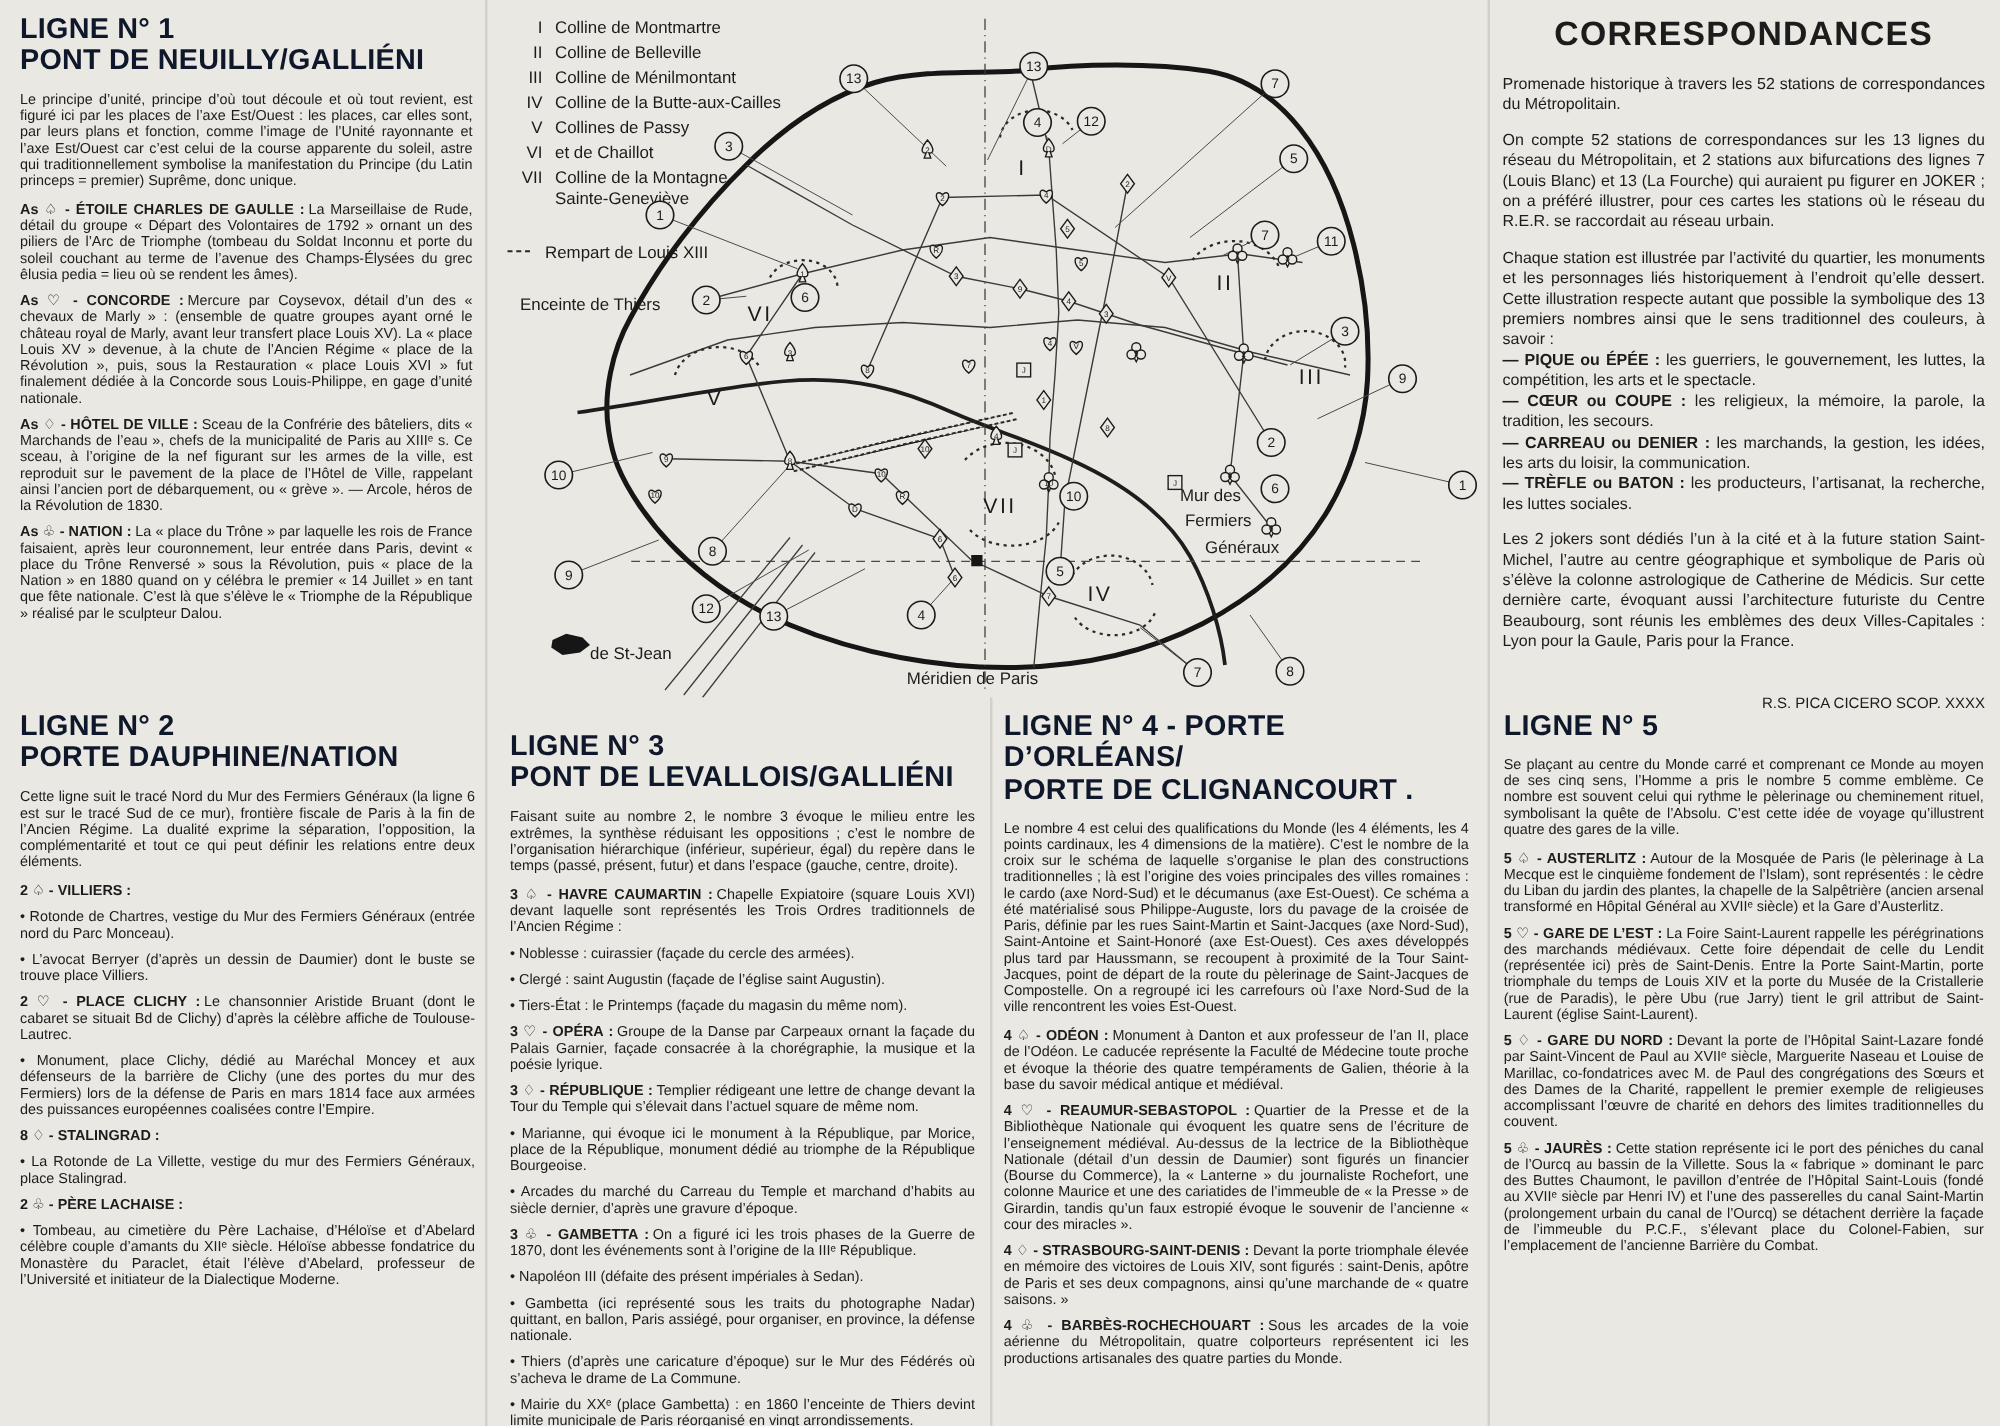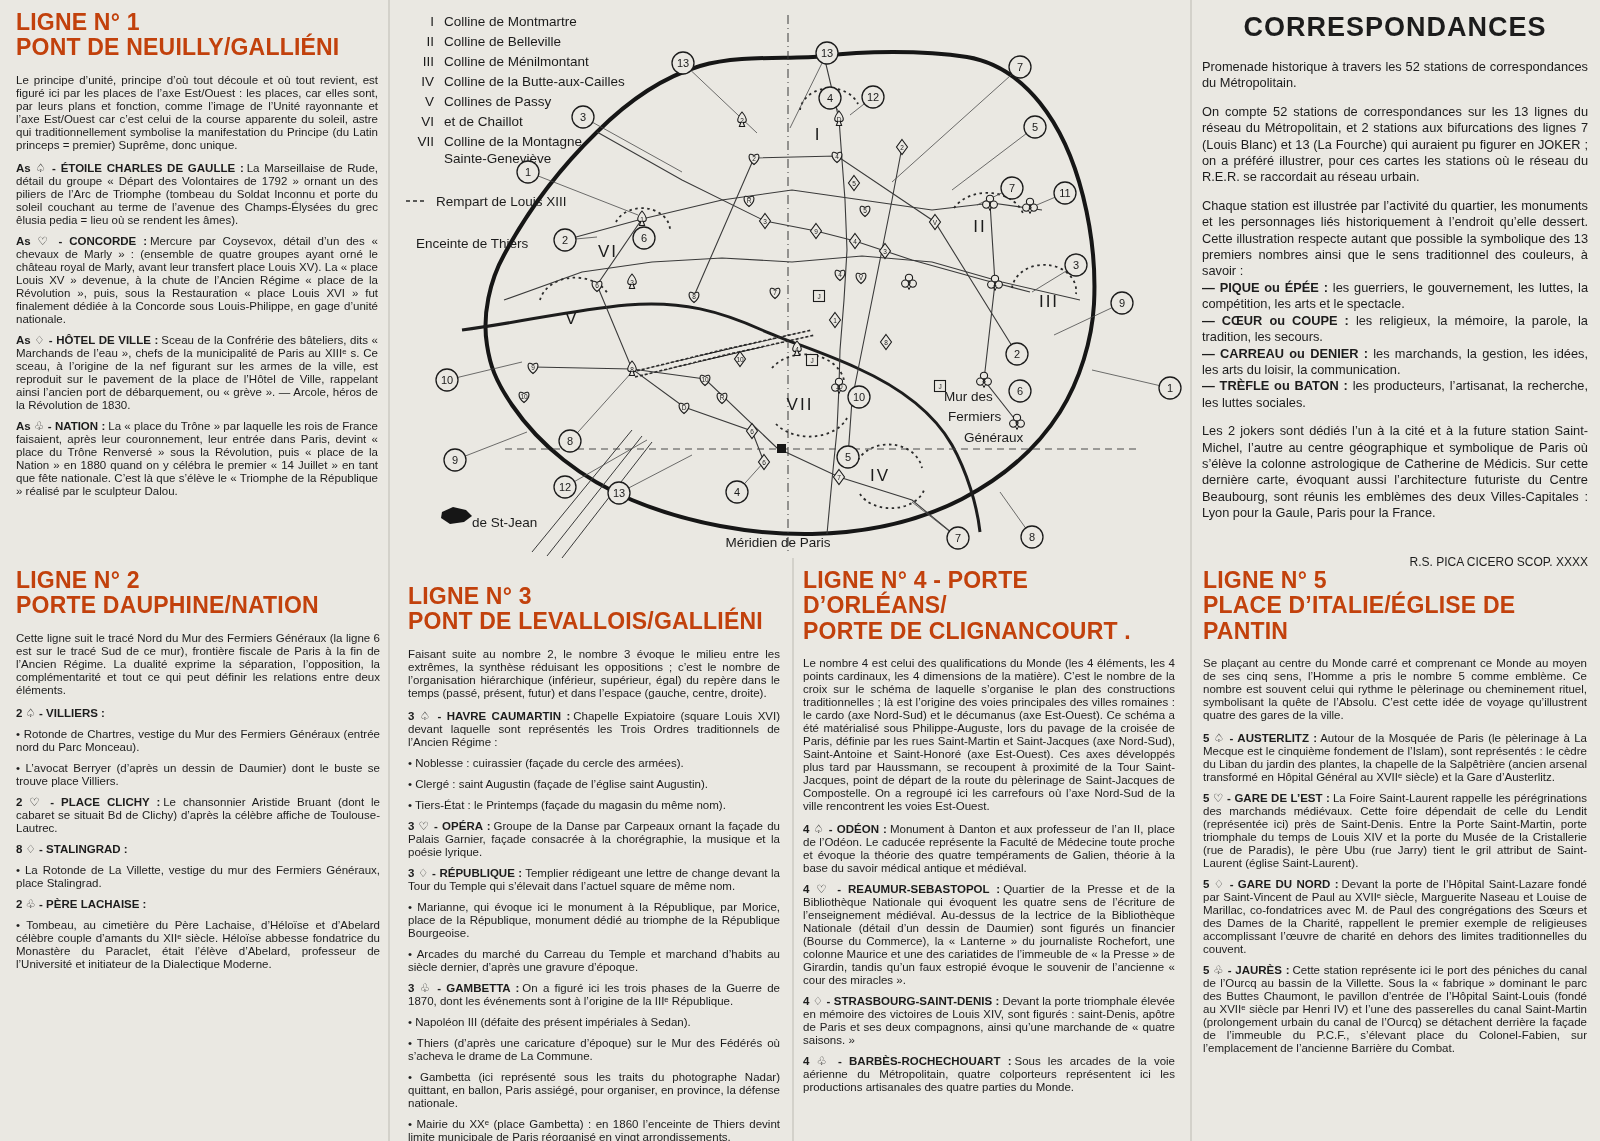--- a/index.html
+++ b/index.html
@@ -5,21 +5,21 @@
   html,body{margin:0;padding:0;}
   body{
     width:1600px;height:1141px;position:relative;overflow:hidden;
     background:#eae8e2;color:#1c1c1c;
     font-family:"Liberation Sans","DejaVu Sans",sans-serif;
   }
   .crease{position:absolute;top:0;bottom:0;width:2px;background:rgba(110,105,95,.18);}
   .sec{position:absolute;}
   .sec h2{
     font-size:23px;line-height:1.1;letter-spacing:.2px;margin:0 0 13px;
-    font-weight:bold;color:#c2410c;
+    font-weight:bold;color:#0f172a;
   }
   .sec p{margin:0 0 10px;font-size:11.5px;line-height:13px;text-align:justify;}
   .sec p.bullet{margin:0 0 8px;}
   .sec p.entry{margin:4px 0 8px;}
   .sec b.elabel{margin-right:3px;}
   
   .corr h1{font-size:27px;letter-spacing:1px;text-align:center;margin:2px 0 16px;font-weight:bold;}
   .corr p{font-size:12.8px;line-height:16.4px;margin:0 0 12px;}
   .corr p.suitline{margin:0;}
   .corr p.afterlist{margin-top:12px;}
@@ -328,53 +328,54 @@
   <p class="credit">R.S. PICA CICERO SCOP. XXXX</p>
 </section>
 
 <section class="sec" style="left:16px;top:568px;width:364px;">
   <h2><span>LIGNE N° 2</span><br><span>PORTE DAUPHINE/NATION</span></h2>
   <p>Cette ligne suit le tracé Nord du Mur des Fermiers Généraux (la ligne 6 est sur le tracé Sud de ce mur), frontière fiscale de Paris à la fin de l’Ancien Régime. La dualité exprime la séparation, l’opposition, la complémentarité et tout ce qui peut définir les relations entre deux éléments.</p>
   <p class="entry"><b class="elabel">2 ♤ - VILLIERS :</b></p>
   <p class="bullet">• Rotonde de Chartres, vestige du Mur des Fermiers Généraux (entrée nord du Parc Monceau).</p>
   <p class="bullet">• L’avocat Berryer (d’après un dessin de Daumier) dont le buste se trouve place Villiers.</p>
   <p class="entry"><b class="elabel">2 ♡ - PLACE CLICHY :</b><span>Le chansonnier Aristide Bruant (dont le cabaret se situait Bd de Clichy) d’après la célèbre affiche de Toulouse-Lautrec.</span></p>
+  <p class="bullet">• Monument, place Clichy, dédié au Maréchal Moncey et aux défenseurs de la barrière de Clichy (une des portes du mur des Fermiers) lors de la défense de Paris en mars 1814 face aux armées des puissances européennes coalisées contre l’Empire.</p>
   <p class="entry"><b class="elabel">8 ♢ - STALINGRAD :</b></p>
   <p class="bullet">• La Rotonde de La Villette, vestige du mur des Fermiers Généraux, place Stalingrad.</p>
   <p class="entry"><b class="elabel">2 ♧ - PÈRE LACHAISE :</b></p>
   <p class="bullet">• Tombeau, au cimetière du Père Lachaise, d’Héloïse et d’Abelard célèbre couple d’amants du XIIᵉ siècle. Héloïse abbesse fondatrice du Monastère du Paraclet, était l’élève d’Abelard, professeur de l’Université et initiateur de la Dialectique Moderne.</p>
 </section>
 
 <section class="sec" style="left:408px;top:584px;width:372px;">
   <h2><span>LIGNE N° 3</span><br><span>PONT DE LEVALLOIS/GALLIÉNI</span></h2>
   <p>Faisant suite au nombre 2, le nombre 3 évoque le milieu entre les extrêmes, la synthèse réduisant les oppositions ; c’est le nombre de l’organisation hiérarchique (inférieur, supérieur, égal) du repère dans le temps (passé, présent, futur) et dans l’espace (gauche, centre, droite).</p>
   <p class="entry"><b class="elabel">3 ♤ - HAVRE CAUMARTIN :</b><span>Chapelle Expiatoire (square Louis XVI) devant laquelle sont représentés les Trois Ordres traditionnels de l’Ancien Régime :</span></p>
   <p class="bullet">• Noblesse : cuirassier (façade du cercle des armées).</p>
   <p class="bullet">• Clergé : saint Augustin (façade de l’église saint Augustin).</p>
   <p class="bullet">• Tiers-État : le Printemps (façade du magasin du même nom).</p>
   <p class="entry"><b class="elabel">3 ♡ - OPÉRA :</b><span>Groupe de la Danse par Carpeaux ornant la façade du Palais Garnier, façade consacrée à la chorégraphie, la musique et la poésie lyrique.</span></p>
   <p class="entry"><b class="elabel">3 ♢ - RÉPUBLIQUE :</b><span>Templier rédigeant une lettre de change devant la Tour du Temple qui s’élevait dans l’actuel square de même nom.</span></p>
   <p class="bullet">• Marianne, qui évoque ici le monument à la République, par Morice, place de la République, monument dédié au triomphe de la République Bourgeoise.</p>
   <p class="bullet">• Arcades du marché du Carreau du Temple et marchand d’habits au siècle dernier, d’après une gravure d’époque.</p>
   <p class="entry"><b class="elabel">3 ♧ - GAMBETTA :</b><span>On a figuré ici les trois phases de la Guerre de 1870, dont les événements sont à l’origine de la IIIᵉ République.</span></p>
   <p class="bullet">• Napoléon III (défaite des présent impériales à Sedan).</p>
+  <p class="bullet">• Gambetta (ici représenté sous les traits du photographe Nadar) quittant, en ballon, Paris assiégé, pour organiser, en province, la défense nationale.</p>
   <p class="bullet">• Thiers (d’après une caricature d’époque) sur le Mur des Fédérés où s’acheva le drame de La Commune.</p>
-  <p class="bullet">• Gambetta (ici représenté sous les traits du photographe Nadar) quittant, en ballon, Paris assiégé, pour organiser, en province, la défense nationale.</p>
   <p class="bullet">• Mairie du XXᵉ (place Gambetta) : en 1860 l’enceinte de Thiers devint limite municipale de Paris réorganisé en vingt arrondissements.</p>
 </section>
 
 <section class="sec" style="left:803px;top:568px;width:372px;">
   <h2><span>LIGNE N° 4 - PORTE D’ORLÉANS/</span><br><span>PORTE DE CLIGNANCOURT .</span></h2>
   <p>Le nombre 4 est celui des qualifications du Monde (les 4 éléments, les 4 points cardinaux, les 4 dimensions de la matière). C’est le nombre de la croix sur le schéma de laquelle s’organise le plan des constructions traditionnelles ; là est l’origine des voies principales des villes romaines : le cardo (axe Nord-Sud) et le décumanus (axe Est-Ouest). Ce schéma a été matérialisé sous Philippe-Auguste, lors du pavage de la croisée de Paris, définie par les rues Saint-Martin et Saint-Jacques (axe Nord-Sud), Saint-Antoine et Saint-Honoré (axe Est-Ouest). Ces axes développés plus tard par Haussmann, se recoupent à proximité de la Tour Saint-Jacques, point de départ de la route du pèlerinage de Saint-Jacques de Compostelle. On a regroupé ici les carrefours où l’axe Nord-Sud de la ville rencontrent les voies Est-Ouest.</p>
   <p class="entry"><b class="elabel">4 ♤ - ODÉON :</b><span>Monument à Danton et aux professeur de l’an II, place de l’Odéon. Le caducée représente la Faculté de Médecine toute proche et évoque la théorie des quatre tempéraments de Galien, théorie à la base du savoir médical antique et médiéval.</span></p>
   <p class="entry"><b class="elabel">4 ♡ - REAUMUR-SEBASTOPOL :</b><span>Quartier de la Presse et de la Bibliothèque Nationale qui évoquent les quatre sens de l’écriture de l’enseignement médiéval. Au-dessus de la lectrice de la Bibliothèque Nationale (détail d’un dessin de Daumier) sont figurés un financier (Bourse du Commerce), la « Lanterne » du journaliste Rochefort, une colonne Maurice et une des cariatides de l’immeuble de « la Presse » de Girardin, tandis qu’un faux estropié évoque le souvenir de l’ancienne « cour des miracles ».</span></p>
   <p class="entry"><b class="elabel">4 ♢ - STRASBOURG-SAINT-DENIS :</b><span>Devant la porte triomphale élevée en mémoire des victoires de Louis XIV, sont figurés : saint-Denis, apôtre de Paris et ses deux compagnons, ainsi qu’une marchande de « quatre saisons. »</span></p>
   <p class="entry"><b class="elabel">4 ♧ - BARBÈS-ROCHECHOUART :</b><span>Sous les arcades de la voie aérienne du Métropolitain, quatre colporteurs représentent ici les productions artisanales des quatre parties du Monde.</span></p>
 </section>
 
 <section class="sec" style="left:1203px;top:568px;width:384px;">
-  <h2><span>LIGNE N° 5</span><br><span>PLACE D’ITALIE/ÉGLISE DE PANTIN</span></h2>
+  <h2><span>LIGNE N° 5</span><br></h2>
   <p>Se plaçant au centre du Monde carré et comprenant ce Monde au moyen de ses cinq sens, l’Homme a pris le nombre 5 comme emblème. Ce nombre est souvent celui qui rythme le pèlerinage ou cheminement rituel, symbolisant la quête de l’Absolu. C’est cette idée de voyage qu’illustrent quatre des gares de la ville.</p>
   <p class="entry"><b class="elabel">5 ♤ - AUSTERLITZ :</b><span>Autour de la Mosquée de Paris (le pèlerinage à La Mecque est le cinquième fondement de l’Islam), sont représentés : le cèdre du Liban du jardin des plantes, la chapelle de la Salpêtrière (ancien arsenal transformé en Hôpital Général au XVIIᵉ siècle) et la Gare d’Austerlitz.</span></p>
   <p class="entry"><b class="elabel">5 ♡ - GARE DE L’EST :</b><span>La Foire Saint-Laurent rappelle les pérégrinations des marchands médiévaux. Cette foire dépendait de celle du Lendit (représentée ici) près de Saint-Denis. Entre la Porte Saint-Martin, porte triomphale du temps de Louis XIV et la porte du Musée de la Cristallerie (rue de Paradis), le père Ubu (rue Jarry) tient le gril attribut de Saint-Laurent (église Saint-Laurent).</span></p>
   <p class="entry"><b class="elabel">5 ♢ - GARE DU NORD :</b><span>Devant la porte de l’Hôpital Saint-Lazare fondé par Saint-Vincent de Paul au XVIIᵉ siècle, Marguerite Naseau et Louise de Marillac, co-fondatrices avec M. de Paul des congrégations des Sœurs et des Dames de la Charité, rappellent le premier exemple de religieuses accomplissant l’œuvre de charité en dehors des limites traditionnelles du couvent.</span></p>
   <p class="entry"><b class="elabel">5 ♧ - JAURÈS :</b><span>Cette station représente ici le port des péniches du canal de l’Ourcq au bassin de la Villette. Sous la « fabrique » dominant le parc des Buttes Chaumont, le pavillon d’entrée de l’Hôpital Saint-Louis (fondé au XVIIᵉ siècle par Henri IV) et l’une des passerelles du canal Saint-Martin (prolongement urbain du canal de l’Ourcq) se détachent derrière la façade de l’immeuble du P.C.F., s’élevant place du Colonel-Fabien, sur l’emplacement de l’ancienne Barrière du Combat.</span></p>
 </section>
 
 </body></html>

